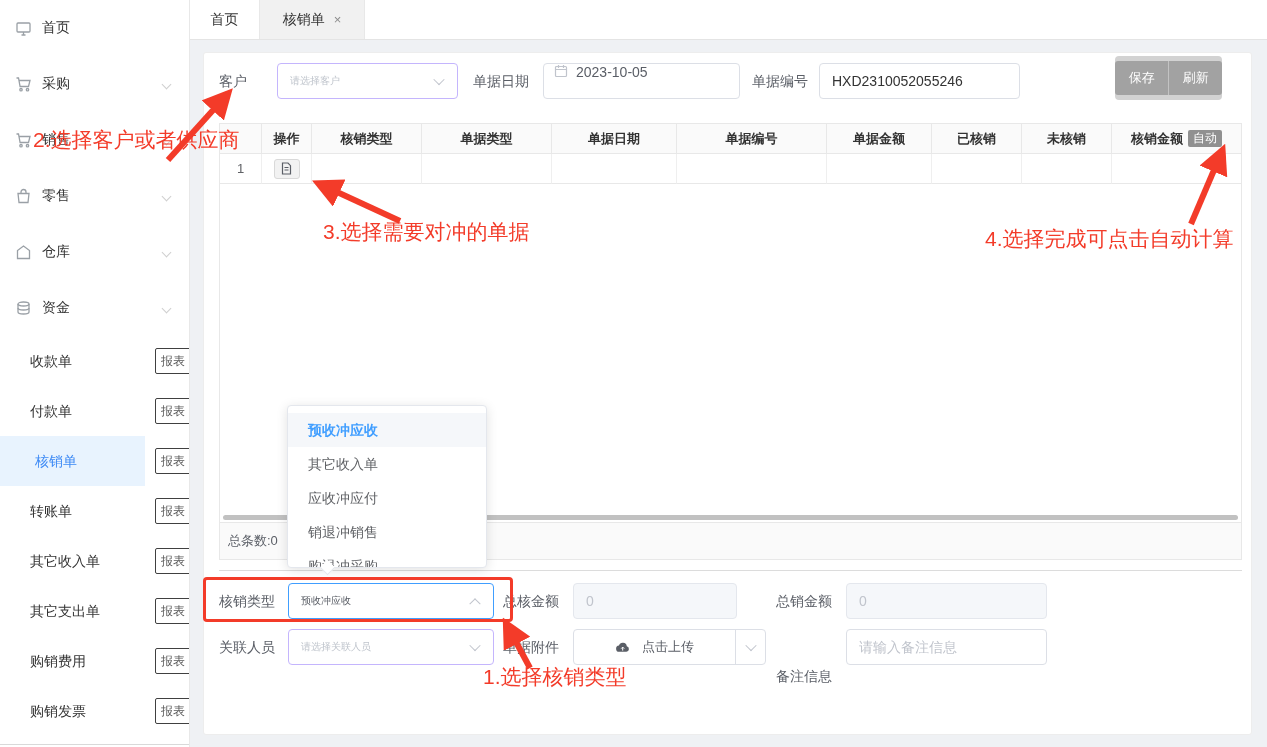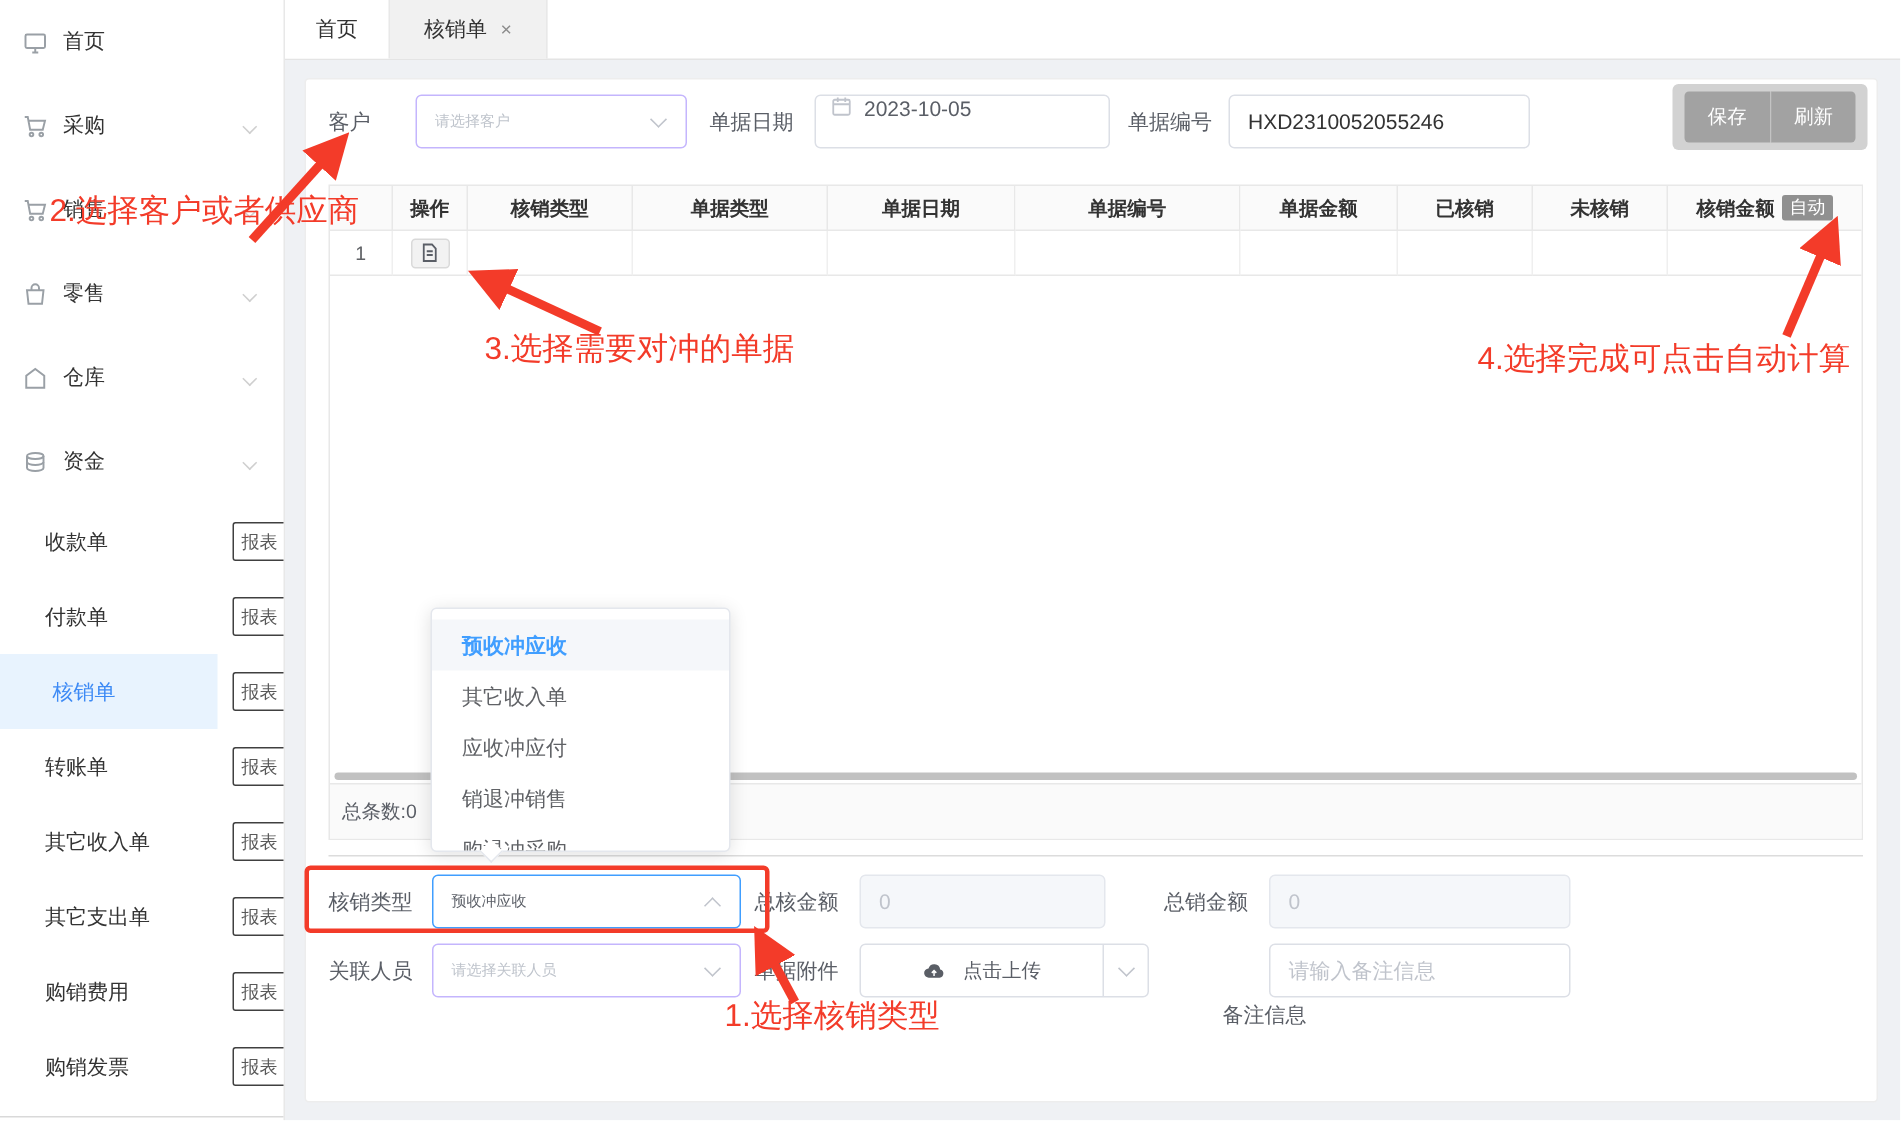--- a/index.html
+++ b/index.html
@@ -49,21 +49,21 @@
   .chev.up { transform:rotate(-135deg) translate(-2px,-2px); }
   .txt-input { position:absolute; height:36px; border:1px solid #dcdfe6; border-radius:4px; background:#fff;
                font-size:14px; color:#333; padding:0 12px; outline:none; font-family:"Liberation Sans", sans-serif; }
   .txt-input::placeholder { color:#c0c4cc; }
   .txt-input.disabled { background:#f5f7fa; border-color:#e4e7ed; color:#c0c4cc; }
   .date-field { position:absolute; height:36px; background:#fff; border:1px solid #dcdfe6; border-radius:4px;
                 display:flex; align-items:flex-start; font-size:14px; color:#5a5e66; cursor:pointer; }
   .date-field svg { margin-left:10px; stroke:#c0c4cc; fill:none; stroke-width:1.2; }
   .date-field .dval { margin-left:8px; }
 
-  .btn-group { position:absolute; left:1115px; top:56px; width:130px; height:44px; background:#d2d2d2;
+  .btn-group { position:absolute; left:1115px; top:56px; width:107px; height:44px; background:#d2d2d2;
                border-radius:4px; display:flex; align-items:center; justify-content:center; }
   .gbtn { width:57px; height:34px; background:#a2a2a2; color:#fff; font-size:13px;
           display:flex; align-items:center; justify-content:center; cursor:pointer; }
   .gbtn.save { border-radius:3px 0 0 3px; }
   .gbtn.refresh { border-radius:0 3px 3px 0; border-left:1px solid #c3c3c3; }
 
   
   .grid-wrap { position:absolute; left:219px; top:123px; width:1023px; height:437px; background:#fff;
                border:1px solid #e8e8e8; display:flex; flex-direction:column; }
   .grid-cols { display:grid; grid-template-columns:42px 50px 110px 130px 125px 150px 105px 90px 90px 1fr; }
@@ -323,21 +323,21 @@
       <svg width="15" height="11" viewBox="0 0 15 11">
           <path d="M11.8 4.3A4 4 0 0 0 4 3.6 3.1 3.1 0 0 0 4.4 9.8h7a2.8 2.8 0 0 0 .4-5.5z" fill="#5a5e66"></path>
           <path d="M7.7 8.6V5.2M6.2 6.6l1.5-1.5 1.5 1.5" stroke="#fff" stroke-width="1" fill="none"></path>
         </svg>
       <span>点击上传</span>
     </div>
     <div class="upload-chev">
       <span class="chev"></span>
     </div>
   </div>
-  <div class="lbl" style="left:776px; top:658px;margin-left:39px;">备注信息</div>
+  <div class="lbl" style="left:776px; top:658px;">备注信息</div>
   <input class="txt-input" style="left: 846px; top: 629px; width: 201px;" placeholder="请输入备注信息">
 
   <div class="red-box"></div>
   <div class="ann" style="left:33px; top:126px;">2.选择客户或者供应商</div>
   <div class="ann" style="left:323px; top:218px;">3.选择需要对冲的单据</div>
   <div class="ann" style="left:985px; top:225px;">4.选择完成可点击自动计算</div>
   <div class="ann" style="left:483px; top:663px;">1.选择核销类型</div>
 
   <svg class="arrows" width="1267" height="747">
     <defs>

